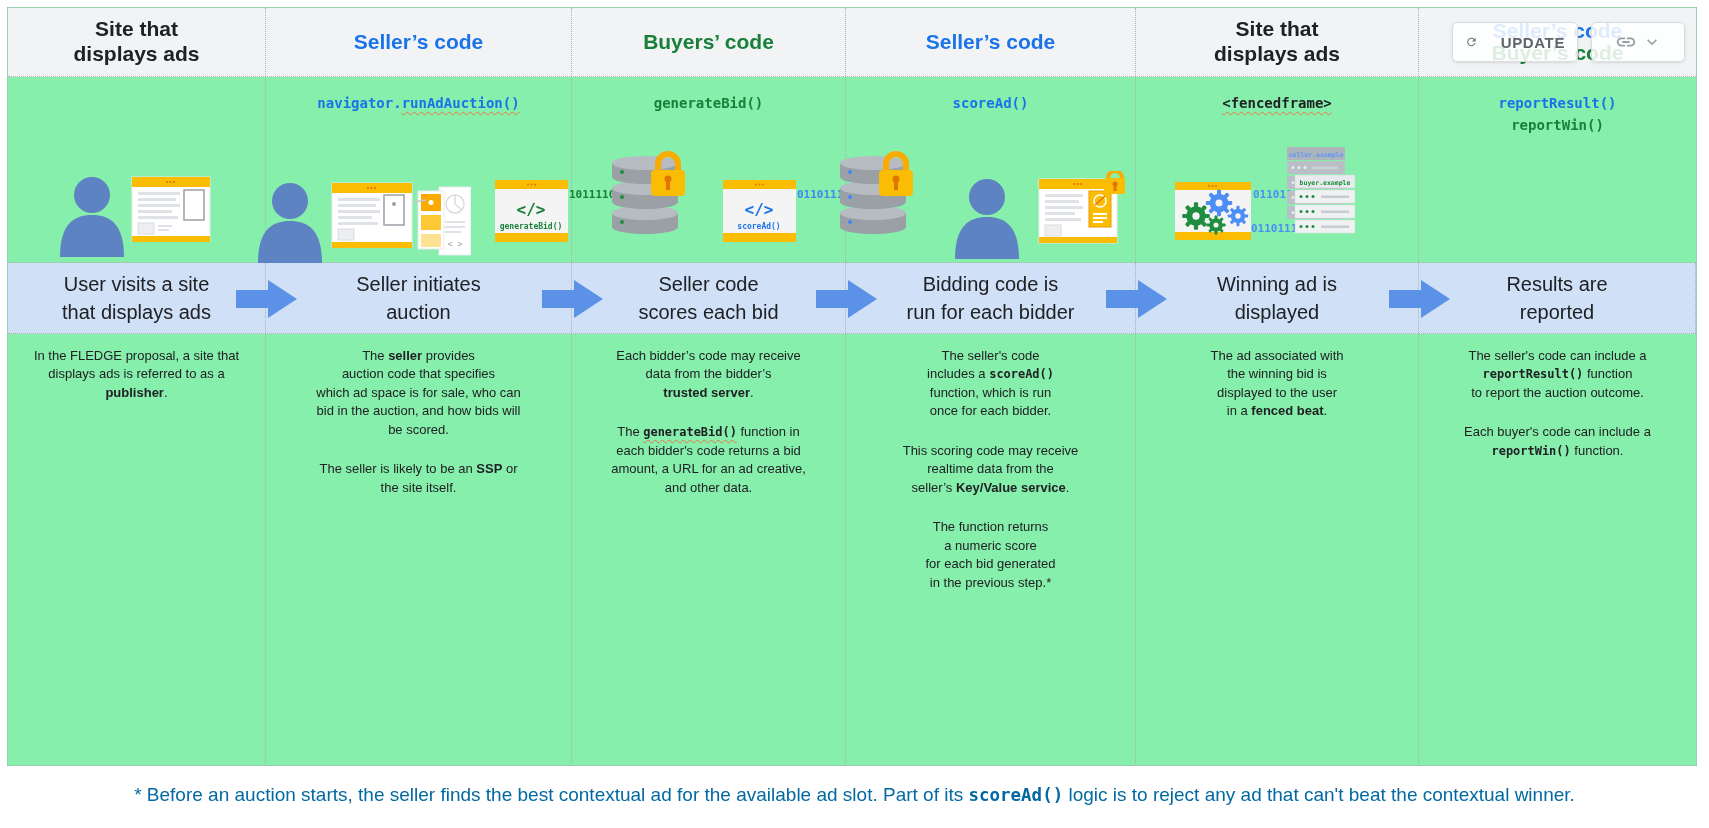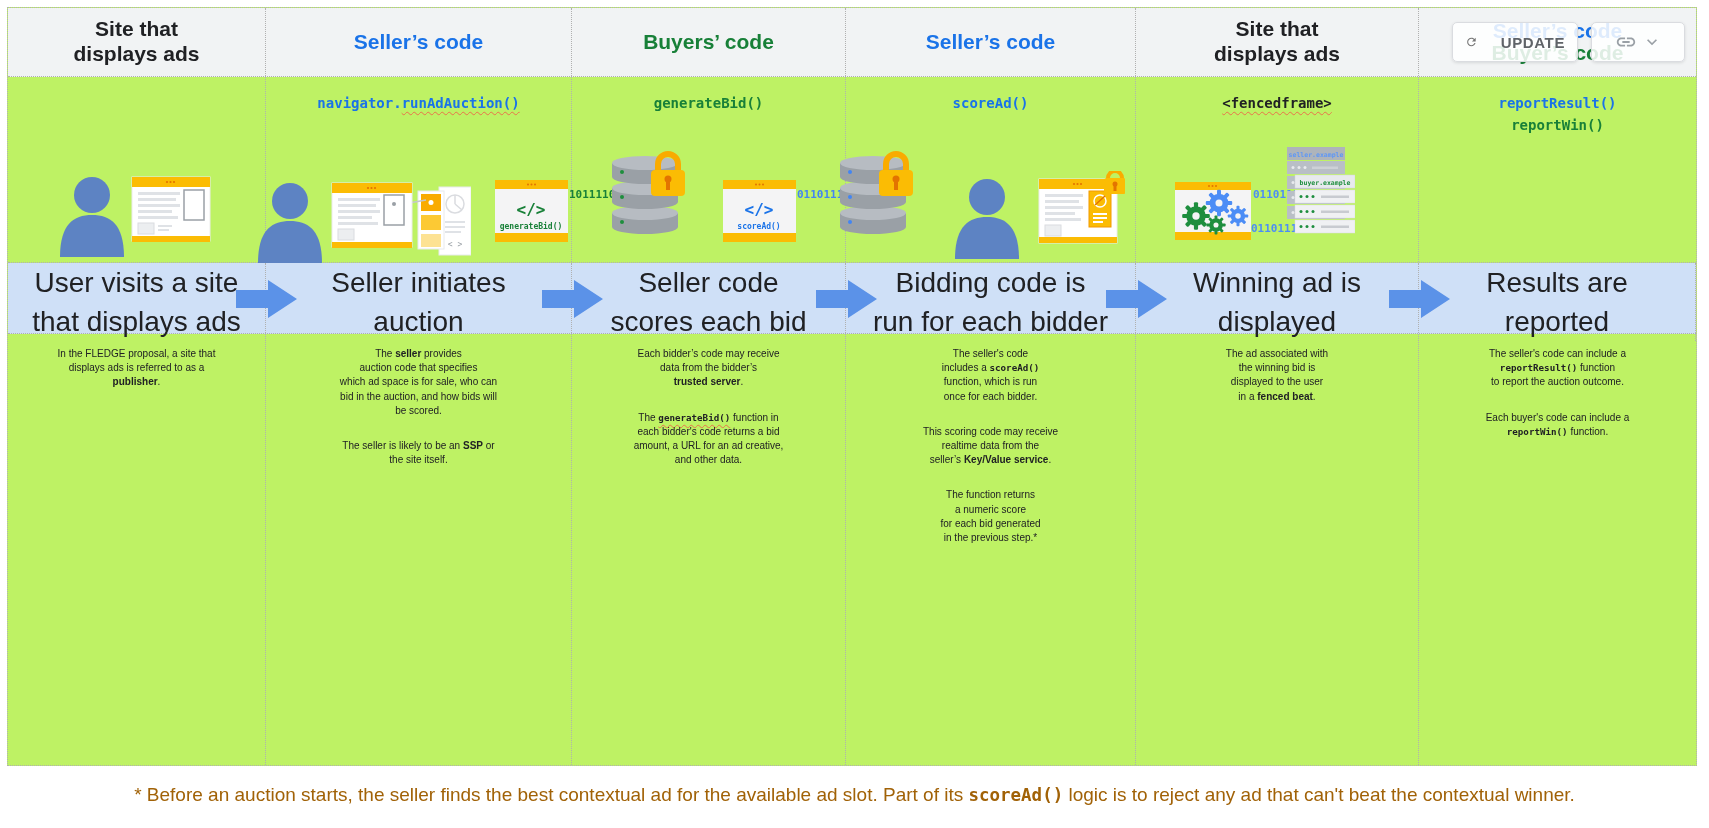--- a/index.html
+++ b/index.html
@@ -1,43 +1,43 @@
 <!DOCTYPE html>
 <html><head>
 <meta charset="utf-8">
 <style>
   html,body{margin:0;padding:0;background:#fff;}
   body{width:1709px;height:828px;position:relative;overflow:hidden;
        font-family:"Liberation Sans",sans-serif;color:#202124;}
-  .diagram{position:absolute;left:7px;top:7px;width:1688px;border:1px dotted #b0b0b0;background:#bef264;}
+  .diagram{position:absolute;left:7px;top:7px;width:1688px;border:1px dotted #b0b0b0;background:#86efac;}
   .row{display:grid;grid-template-columns:258px 306px 274px 290px 283px 277px;box-sizing:border-box;}
   .cell{box-sizing:border-box;border-right:1px dotted #b0b0b0;text-align:center;}
   .cell:last-child{border-right:none;}
   .row-header{height:69px;background:#f1f3f4;border-bottom:1px dotted #b0b0b0;}
   .header-cell{display:flex;align-items:center;justify-content:center;
                font-size:21px;font-weight:bold;white-space:pre-line;line-height:1.18;position:relative;}
   .h-blue{color:#1a73e8;}.h-green{color:#188038;}.h-black{color:#202124;}
   .ghost{display:flex;flex-direction:column;align-items:center;justify-content:center;line-height:22px;}
   .row-icons{height:185px;border-bottom:1px dotted #b0b0b0;position:relative;}
   .icons-grid{position:absolute;inset:0;}
   .code-cell{padding-top:16px;font-size:0;}
   .code-line{font-family:"DejaVu Sans Mono","Liberation Mono",monospace;font-weight:bold;font-size:14px;line-height:1.55;}
   .c-blue{color:#1a73e8;}.c-green{color:#188038;}.c-black{color:#202124;}
   .row-banner{height:71px;background:#cfe0f7;border-bottom:1px dotted #b0b0b0;position:relative;}
-  .banner-cell{display:flex;align-items:center;justify-content:center;font-size:28px;
+  .banner-cell{display:flex;align-items:center;justify-content:center;font-size:20px;
                white-space:pre-line;line-height:1.4;color:#202124;}
   .arrow{position:absolute;top:16px;z-index:3;}
   .row-body{height:431px;}
-  .body-cell{padding:13px 3px 0 3px;font-size:10px;line-height:1.42;}
+  .body-cell{padding:13px 3px 0 3px;font-size:13px;line-height:1.42;}
   .body-cell p{margin:0 0 21px 0;white-space:pre-wrap;}
   .code{font-family:"DejaVu Sans Mono","Liberation Mono",monospace;font-weight:bold;font-size:0.92em;}
   .sq{text-decoration:underline;text-decoration-style:wavy;text-decoration-color:#e8734a;
       text-decoration-thickness:1px;text-underline-offset:3px;margin-top:20px;}
   .icon-abs{position:absolute;}
-  .footer{position:absolute;left:0;top:784px;width:1709px;text-align:center;font-size:19px;color:#a16207;}
+  .footer{position:absolute;left:0;top:784px;width:1709px;text-align:center;font-size:19px;color:#0369a1;}
   .btn{position:absolute;top:22px;height:40px;box-sizing:border-box;display:flex;align-items:center;
        background:rgba(255,255,255,0.86);border:1px solid #dadce0;border-radius:5px;
        box-shadow:0 1px 3px rgba(60,64,67,0.15);z-index:6;cursor:pointer;}
   .btn-update{left:1452px;width:126px;padding:0 12px;gap:23px;}
   .btn-update span{font-size:15px;font-weight:bold;letter-spacing:0.6px;color:#5f6368;}
   .btn-link{left:1591px;width:94px;justify-content:center;gap:5px;}
   svg text{font-family:"DejaVu Sans Mono","Liberation Mono",monospace;}
 </style>
 </head>
 <body>

